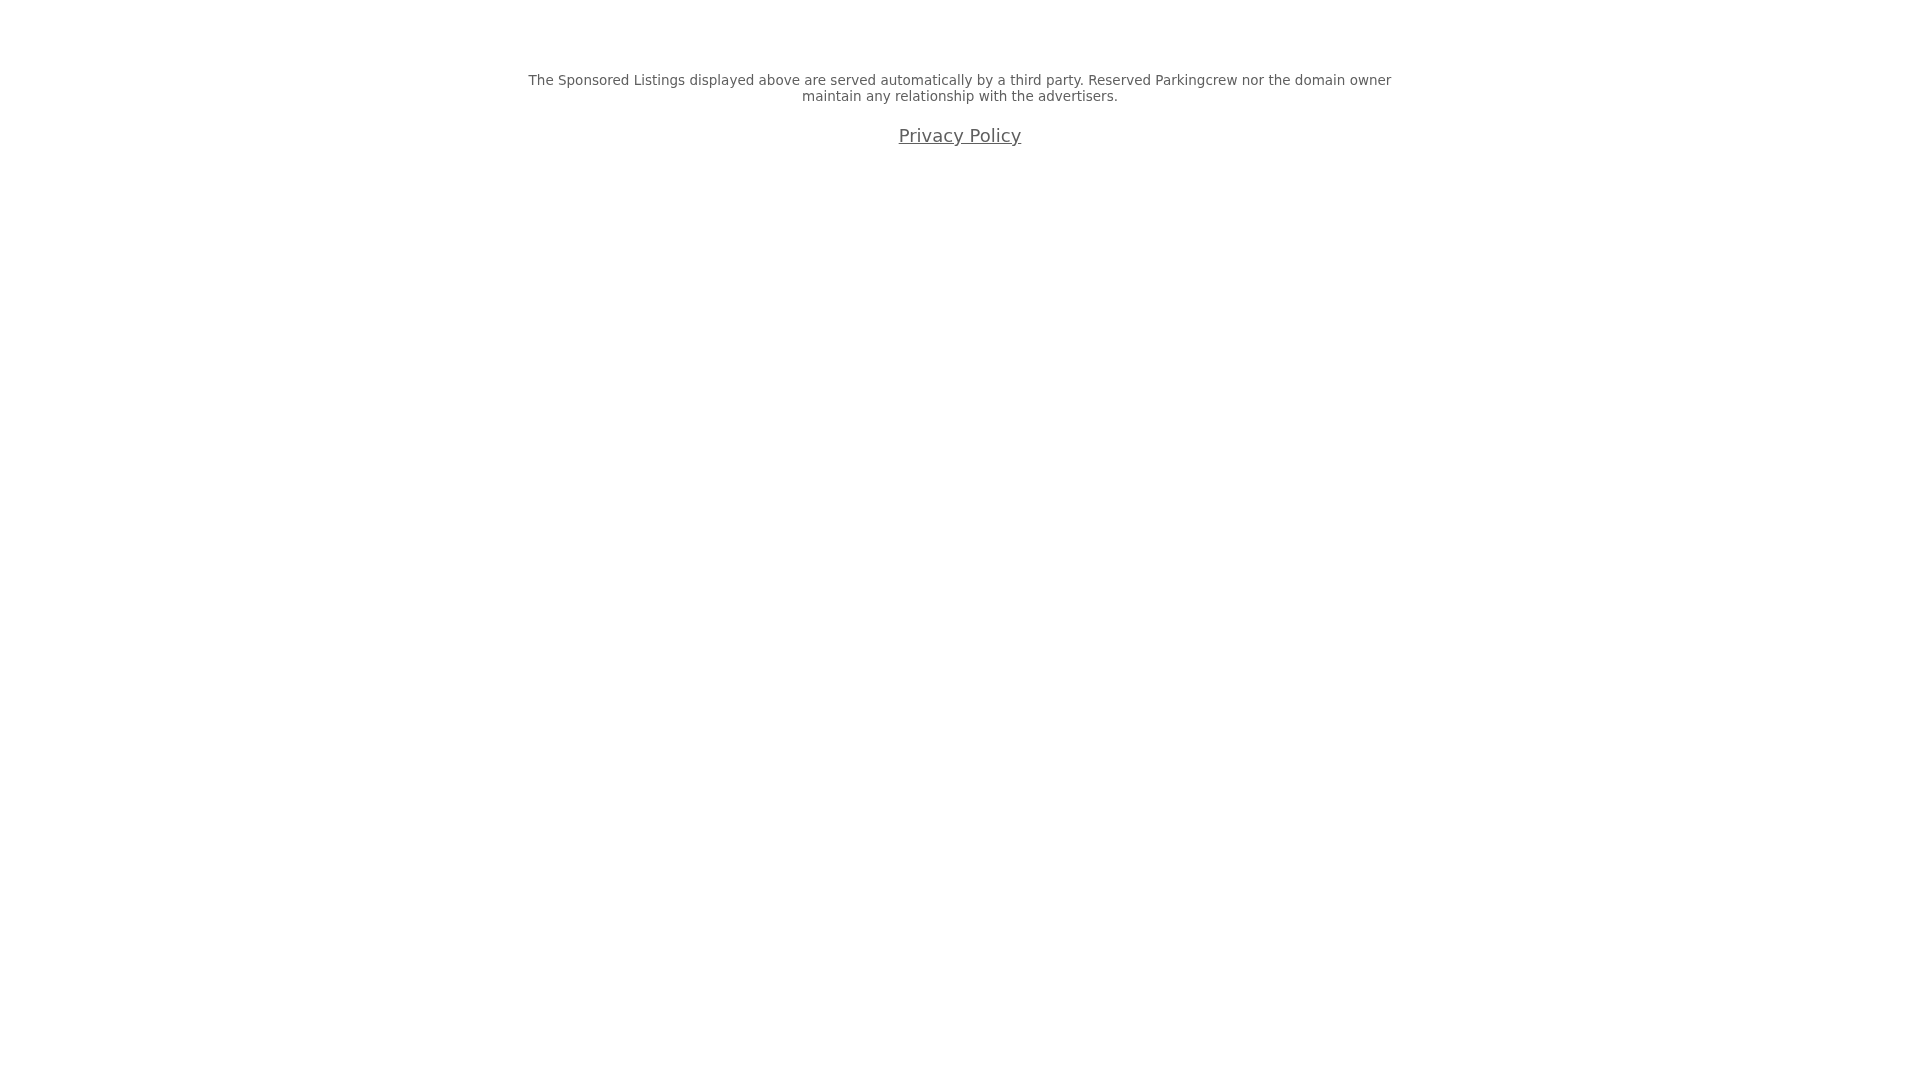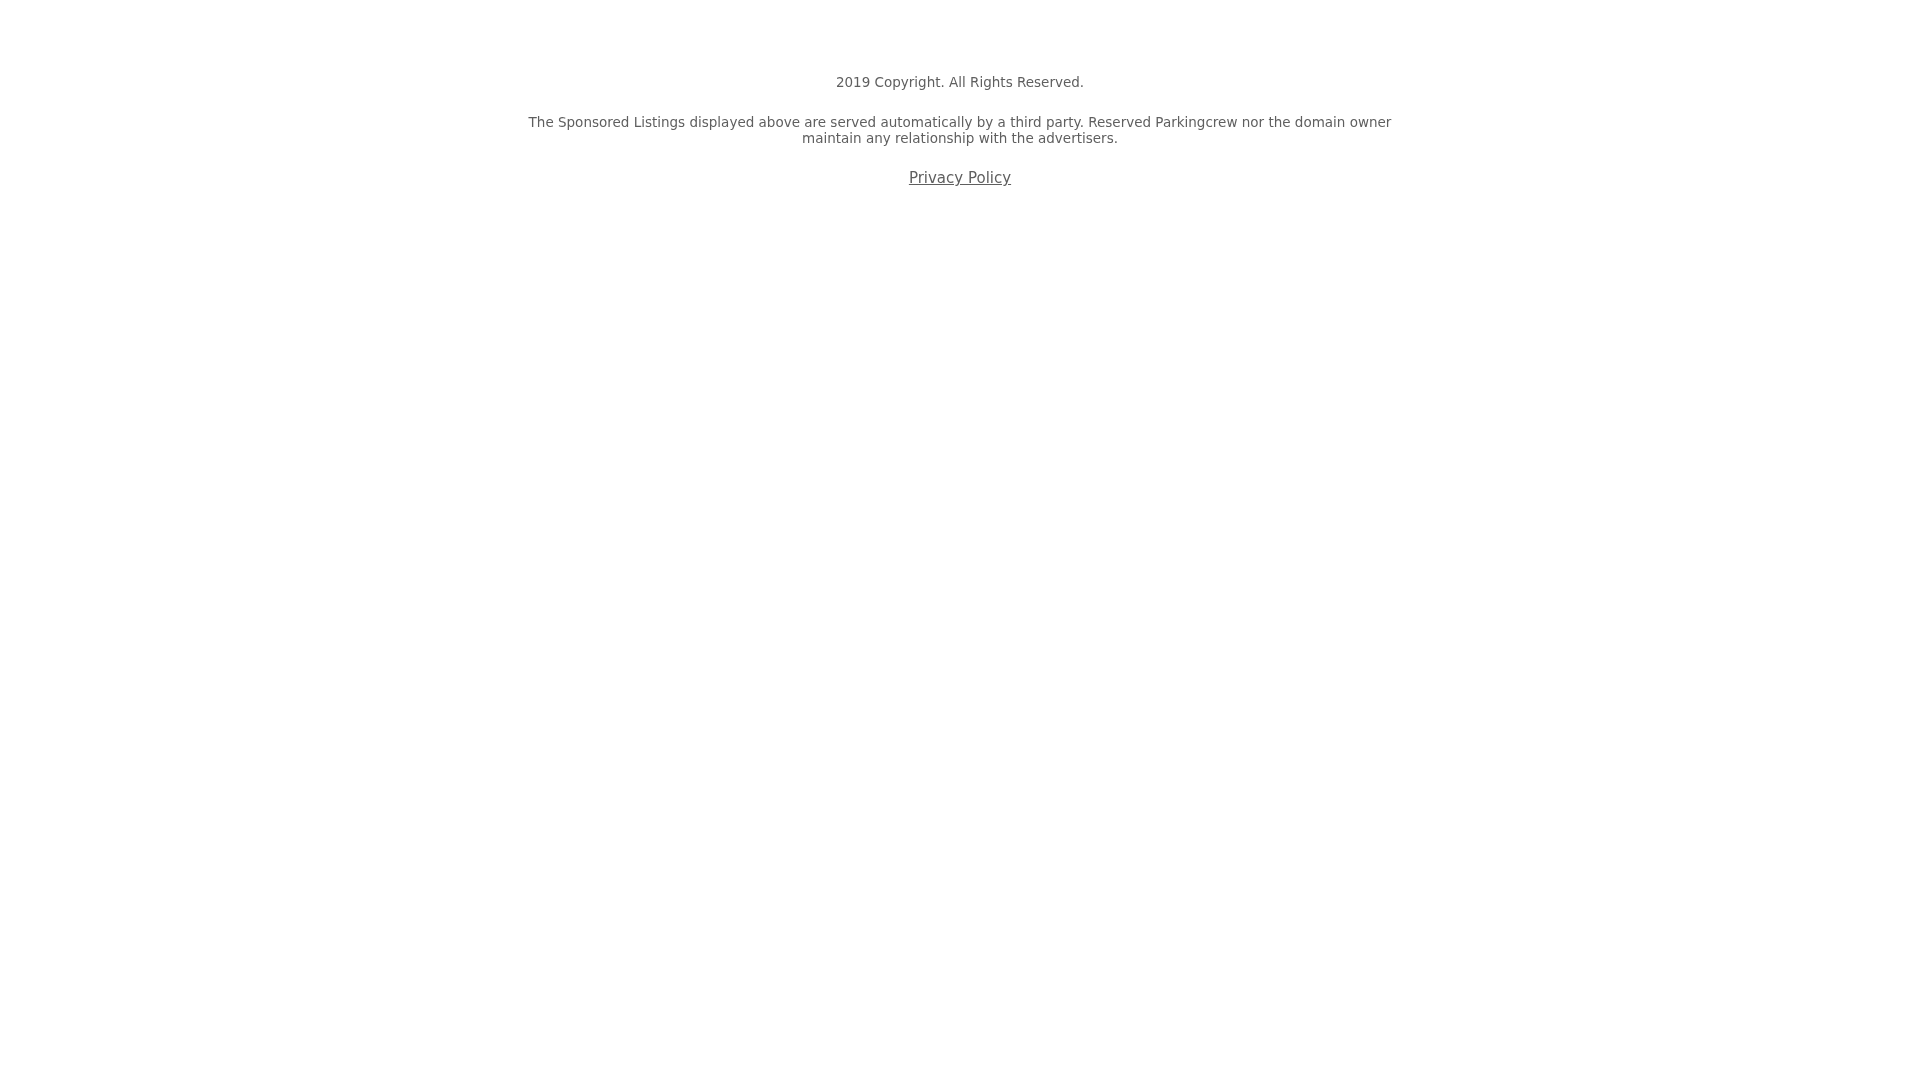--- a/index.html
+++ b/index.html
@@ -38,31 +38,30 @@
     color: #5f5f5f;
     margin: 0 0 22px 0;
     padding: 0 2px;
   }
 
   .privacy-wrap {
     margin: 0;
   }
 
   .privacy-link {
-    font-size: 15px;
+    font-size: 18px;
     line-height: 20px;
     color: #5f5f5f;
     text-decoration: underline;
     cursor: pointer;
   }
 </style>
 </head>
 <body>
 
 <div class="page">
   <div class="footer-block">
-    <p class="copyright-line">2019 Copyright. All Rights Reserved.</p>
     <p class="disclaimer-line">The Sponsored Listings displayed above are served automatically by a third party. Reserved Parkingcrew nor the domain owner maintain any relationship with the advertisers.</p>
     <div class="privacy-wrap">
       <a class="privacy-link">Privacy Policy</a>
     </div>
   </div>
 </div>
 
 </body></html>

